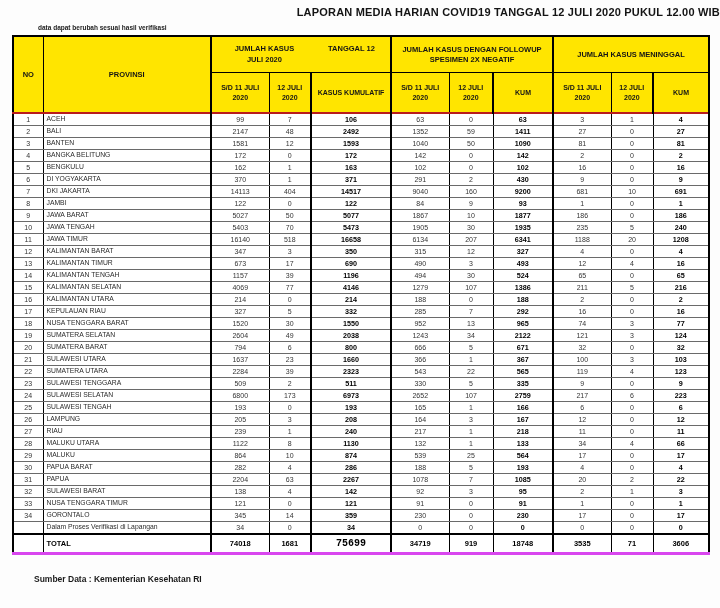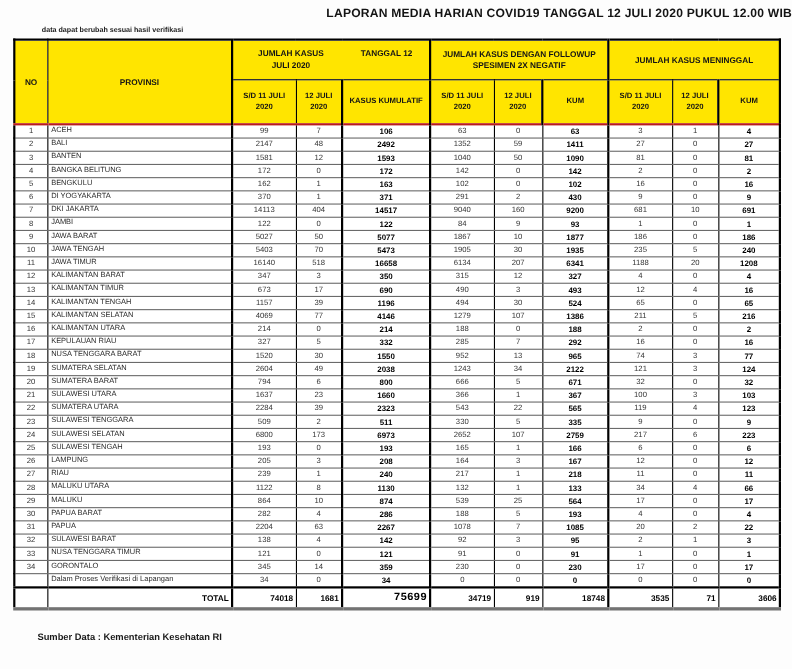--- a/index.html
+++ b/index.html
@@ -36,22 +36,22 @@
   .g1side{flex:0 0 42%;text-align:center;padding-top:0px;}
   tbody td{
     height:11px;font-size:7px;line-height:1;padding:0 2px;
     border:1px solid #000;border-top:1px solid #6a6a6a;border-bottom:1px solid #6a6a6a;
     text-align:center;color:#333;background:#fff;vertical-align:middle;
   }
   tbody tr:first-child td{border-top:2px solid #b91c1c;}
   td.c-prov{text-align:left;padding-left:3px;font-size:6.8px;color:#2b2b2b;}
   td.c-bold{font-weight:bold;color:#000;font-size:7.2px;}
   tr.total-row td{
-    height:17px;border-top:2px solid #000;border-bottom:3px solid #737373;
-    font-weight:bold;color:#000;font-size:7.5px;background:#fff;text-align:right;
+    height:17px;border-top:2px solid #000;border-bottom:3px solid #d946ef;
+    font-weight:bold;color:#000;font-size:7.5px;background:#fff;
   }
   tr.total-row td.c-prov{font-size:7.5px;font-weight:bold;}
   tr.total-row td.c-kum-big{font-size:10px;font-family:Liberation Mono, monospace;}
   .footer{
     position:absolute;top:574px;left:34px;
     font-size:8.5px;font-weight:bold;color:#1a1a1a;
   }
 </style>
 </head>
 <body>

